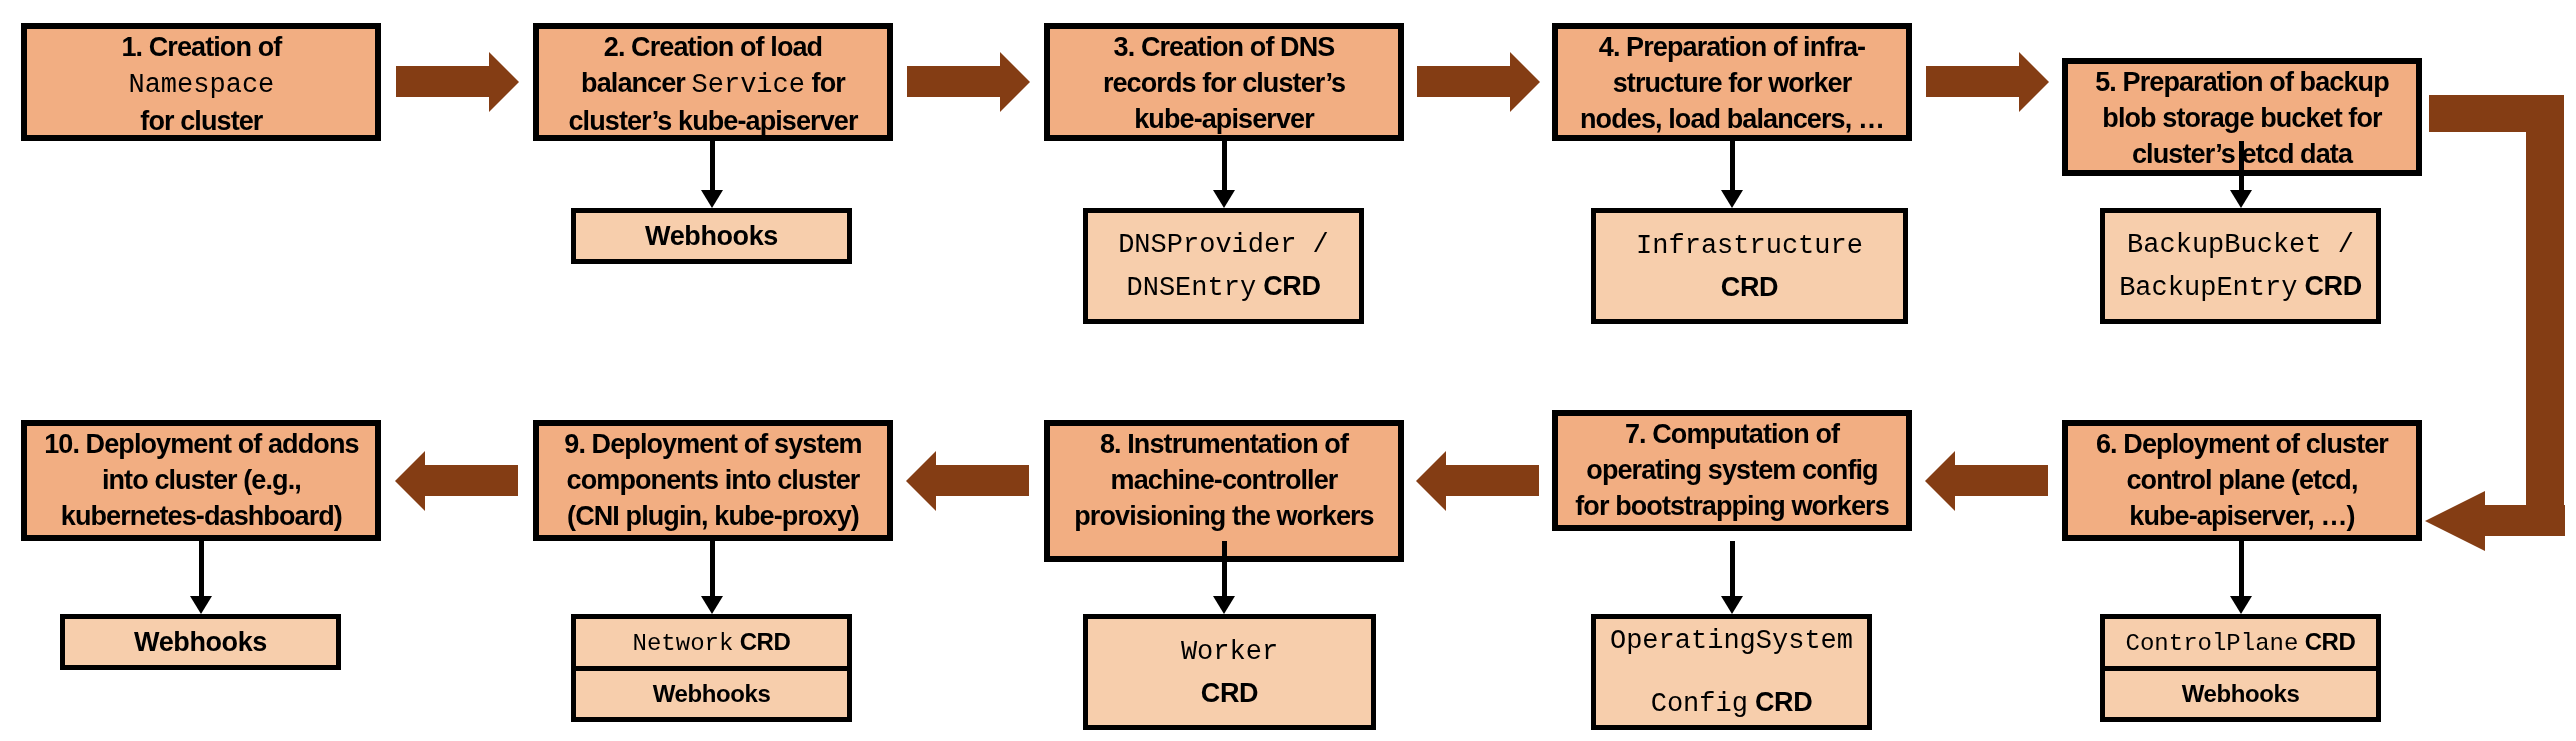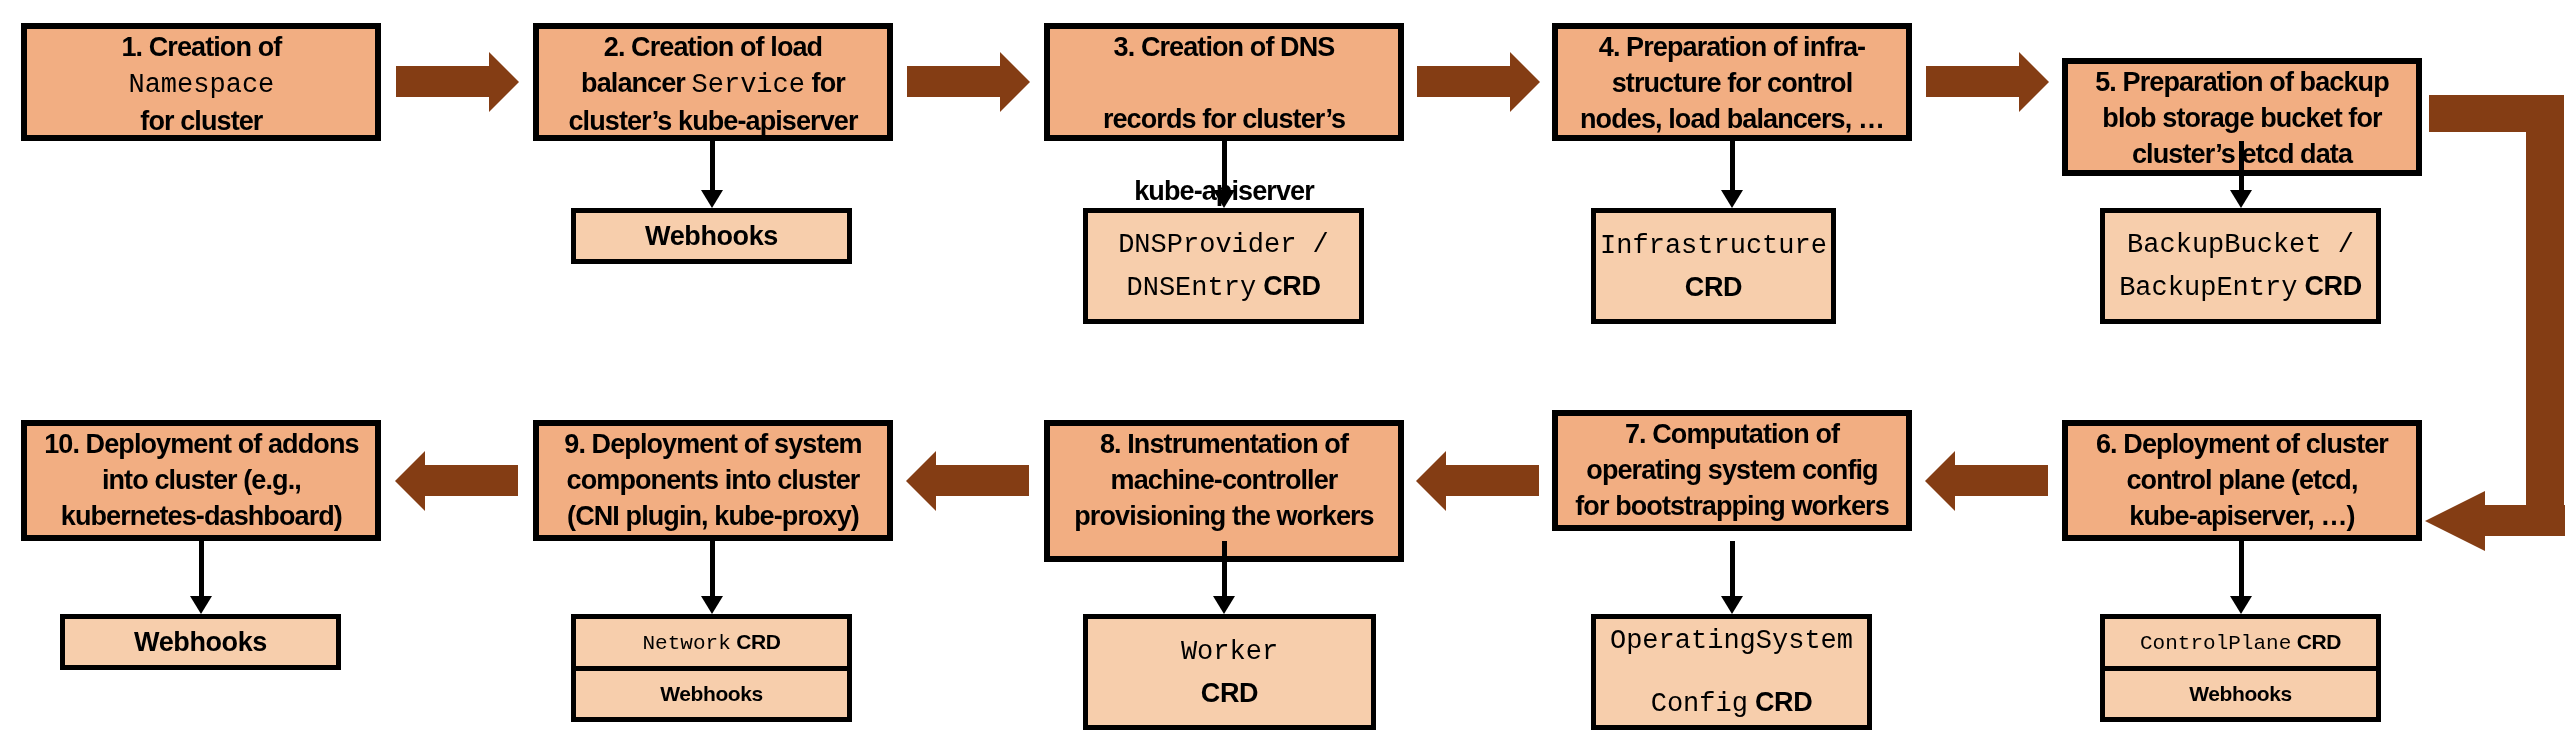--- a/index.html
+++ b/index.html
@@ -30,21 +30,21 @@
     text-align:center;
     font-size:27px;line-height:41px;font-weight:bold;
     color:#000;
   }
   .sub-stack{
     position:absolute;
     box-sizing:border-box;
     background:var(--sub-fill);
     border:5px solid var(--line);
     display:flex;flex-direction:column;
-    font-size:21px;font-weight:bold;color:#000;
+    font-size:24px;font-weight:bold;color:#000;
   }
   .sub-cell{
     flex:1;display:flex;justify-content:center;align-items:center;text-align:center;
   }
   .sub-cell + .sub-cell{border-top:5px solid var(--line);}
   .f-sans{font-family:"Liberation Sans", sans-serif;}
   .f-mono{font-family:"Liberation Mono", monospace;font-weight:normal;letter-spacing:0;}
   .f-bold{font-family:"Liberation Sans", sans-serif;font-weight:bold;letter-spacing:-0.4px;}
   .line{white-space:pre;}
   
@@ -92,43 +92,43 @@
       <div class="line"><span class="f-sans">balancer </span><span class="f-mono">Service</span><span class="f-sans"> for</span></div>
       <div class="line"><span class="f-sans">cluster’s kube-apiserver</span></div>
     </div>
     <div class="varrow" style="left: 701px; top: 141px; width: 23px; height: 67px;">
       <div class="vline" style="height: 50px;"></div>
       <div class="vhead"></div>
     </div>
     <div class="box-sub" style="left: 571px; top: 208px; width: 281px; height: 56px;">
       <div class="line"><span class="f-bold">Webhooks</span></div>
     </div>
-    <div class="box-main" style="left: 1044px; top: 23px; width: 360px; height: 118px; gap: 36px;">
+    <div class="box-main" style="left: 1044px; top: 23px; width: 360px; height: 118px;">
       <div class="line"><span class="f-sans">3. Creation of DNS</span></div>
       <div class="line"><span class="f-sans">records for cluster’s</span></div>
       <div class="line"><span class="f-sans">kube-apiserver</span></div>
     </div>
     <div class="varrow" style="left: 1213px; top: 141px; width: 23px; height: 67px;">
       <div class="vline" style="height: 50px;"></div>
       <div class="vhead"></div>
     </div>
     <div class="box-sub" style="left: 1083px; top: 208px; width: 281px; height: 116px;">
       <div class="line"><span class="f-mono">DNSProvider /</span></div>
       <div class="line"><span class="f-mono">DNSEntry</span><span class="f-bold"> CRD</span></div>
     </div>
     <div class="box-main" style="left: 1552px; top: 23px; width: 360px; height: 118px;">
       <div class="line"><span class="f-sans">4. Preparation of infra-</span></div>
-      <div class="line"><span class="f-sans">structure for control</span></div>
+      <div class="line"><span class="f-sans">structure for worker</span></div>
       <div class="line"><span class="f-sans">nodes, load balancers, …</span></div>
     </div>
     <div class="varrow" style="left: 1721px; top: 141px; width: 23px; height: 67px;">
       <div class="vline" style="height: 50px;"></div>
       <div class="vhead"></div>
     </div>
-    <div class="box-sub" style="left: 1591px; top: 208px; width: 245px; height: 116px;">
+    <div class="box-sub" style="left: 1591px; top: 208px; width: 317px; height: 116px;">
       <div class="line"><span class="f-mono">Infrastructure</span></div>
       <div class="line"><span class="f-bold">CRD</span></div>
     </div>
     <div class="box-main" style="left: 2062px; top: 23px; width: 360px; height: 118px; margin-top: 35px;">
       <div class="line"><span class="f-sans">5. Preparation of backup</span></div>
       <div class="line"><span class="f-sans">blob storage bucket for</span></div>
       <div class="line"><span class="f-sans">cluster’s etcd data</span></div>
     </div>
     <div class="varrow" style="left: 2230px; top: 141px; width: 23px; height: 67px;">
       <div class="vline" style="height: 50px;"></div>

